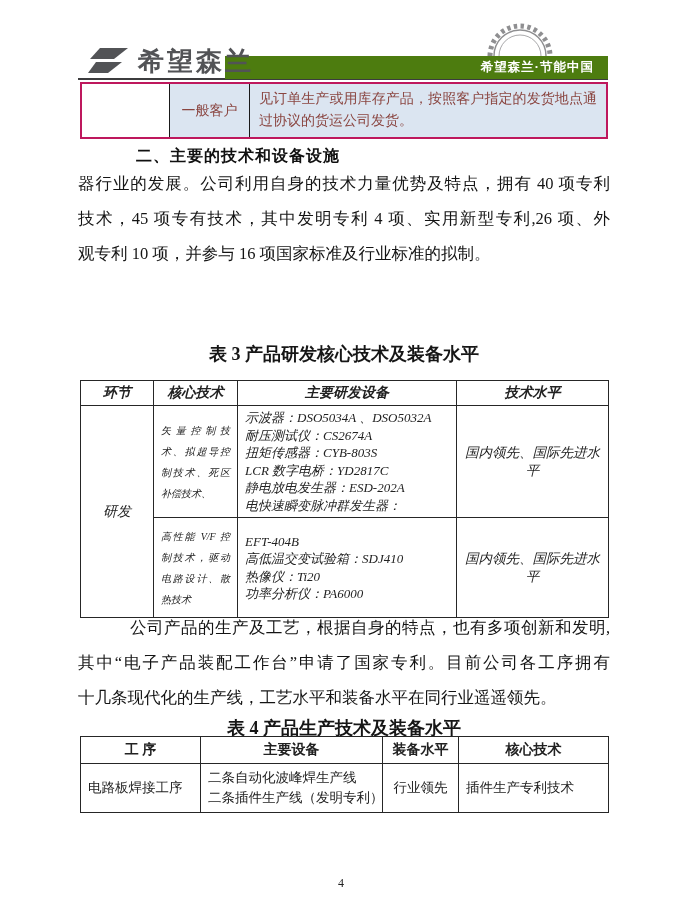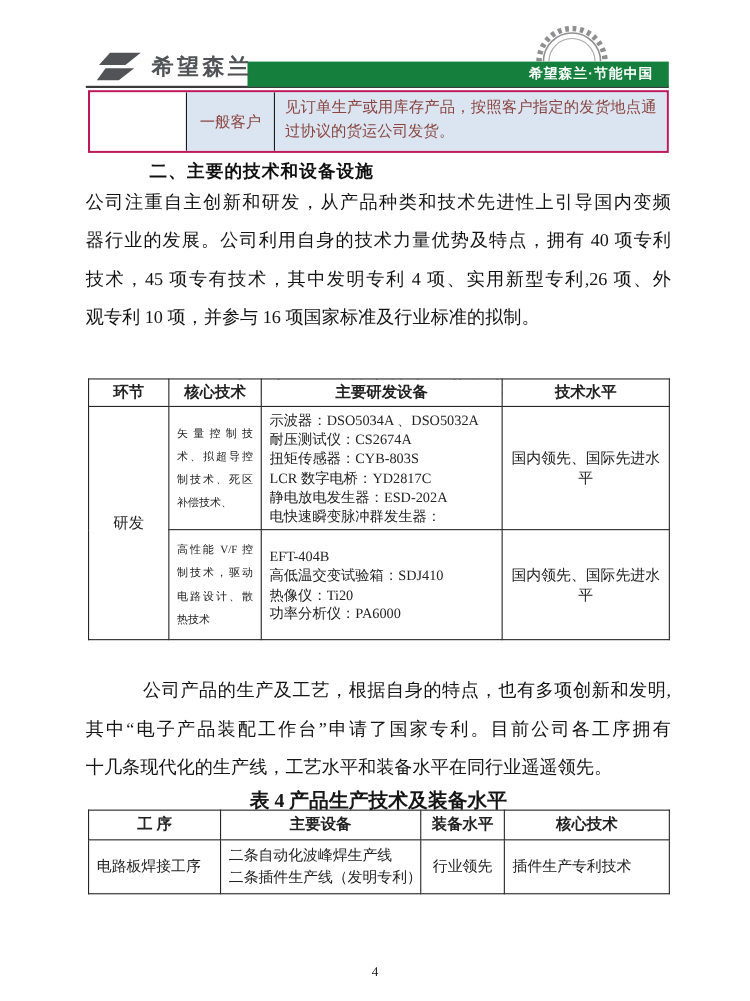--- a/index.html
+++ b/index.html
@@ -4,34 +4,34 @@
 <style>
   html,body{margin:0;padding:0;}
   body{
     width:682px;height:910px;position:relative;background:#ffffff;
     font-family:"Liberation Serif","DejaVu Serif",serif;
     color:#1f1f1f;overflow:hidden;
   }
   
   .hdr-band{
     position:absolute;left:225px;top:56px;width:383px;height:23px;
-    background:#15803d;color:#fff;
+    background:#4d7c0f;color:#fff;
     font-family:"Liberation Sans","DejaVu Sans",sans-serif;
     font-size:12.5px;font-weight:bold;line-height:23px;
     text-align:right;padding-right:14px;box-sizing:border-box;
     letter-spacing:1px;z-index:3;
   }
   .hdr-underline{
     position:absolute;left:78px;top:78px;width:530px;height:2px;
     background:#3c3c3e;z-index:2;
   }
   .logo-wrap{position:absolute;left:88px;top:44px;height:34px;z-index:4;display:flex;align-items:center;}
   .logo-text{
     font-family:"Liberation Sans","DejaVu Sans",sans-serif;
-    font-size:20px;font-weight:800;color:#525356;letter-spacing:3px;
+    font-size:26px;font-weight:800;color:#525356;letter-spacing:3px;
     margin-left:8px;line-height:30px;
   }
   .gear{position:absolute;left:472px;top:22px;width:96px;height:34px;z-index:1;}
   
   .toptable{
     position:absolute;left:80px;top:82px;width:528px;height:57px;
     border:2px solid #be185d;box-sizing:border-box;display:flex;
     color:#8a4540;font-size:14px;z-index:1;
   }
   .toptable .c1{width:88px;border-right:1.5px solid #1a1a1a;background:#fff;box-sizing:border-box;}
@@ -55,21 +55,21 @@
   .tbl-caption{
     position:absolute;left:78px;width:532px;text-align:center;
     font-size:18px;font-weight:bold;color:#161616;
   }
   #cap3{top:342px;}
   #cap4{top:716px;}
   table.dtable{
     position:absolute;left:80px;width:528px;border-collapse:collapse;table-layout:fixed;
     font-size:13px;color:#222;
   }
-  #table3{top:344px;}
+  #table3{top:380px;font-style:italic;}
   #table4{top:736px;}
   table.dtable td,table.dtable th{
     border:1.5px solid #262626;padding:3px 7px;box-sizing:border-box;vertical-align:middle;
     font-weight:normal;background:#fff;
   }
   table.dtable th{font-weight:bold;font-size:14px;text-align:center;}
   .cell-center{text-align:center;}
   .core-cell{font-size:10px;text-align:justify;line-height:21px;padding:6px 7px;}
   .equip-cell{line-height:17.5px;padding:5px 8px;}
   .equip-cell div{white-space:nowrap;overflow:hidden;}
@@ -104,21 +104,20 @@
 
 <div class="toptable">
   <div class="c1"></div>
   <div class="c2">一般客户</div>
   <div class="c3">见订单生产或用库存产品，按照客户指定的发货地点通过协议的货运公司发货。</div>
 </div>
 
 <div class="sec-heading">二、主要的技术和设备设施</div>
 
 <div class="para" id="para1">
-  <div class="ln jline">公司注重自主创新和研发，从产品种类和技术先进性上引导国内变频</div>
   <div class="ln jline">器行业的发展。公司利用自身的技术力量优势及特点，拥有 40 项专利</div>
   <div class="ln jline">技术，45 项专有技术，其中发明专利 4 项、实用新型专利,26 项、外</div>
   <div class="ln">观专利 10 项，并参与 16 项国家标准及行业标准的拟制。</div>
 </div>
 
 <div class="tbl-caption" id="cap3">表 3 产品研发核心技术及装备水平</div>
 
 <table class="dtable" id="table3">
   <colgroup>
       <col style="width:73px">

